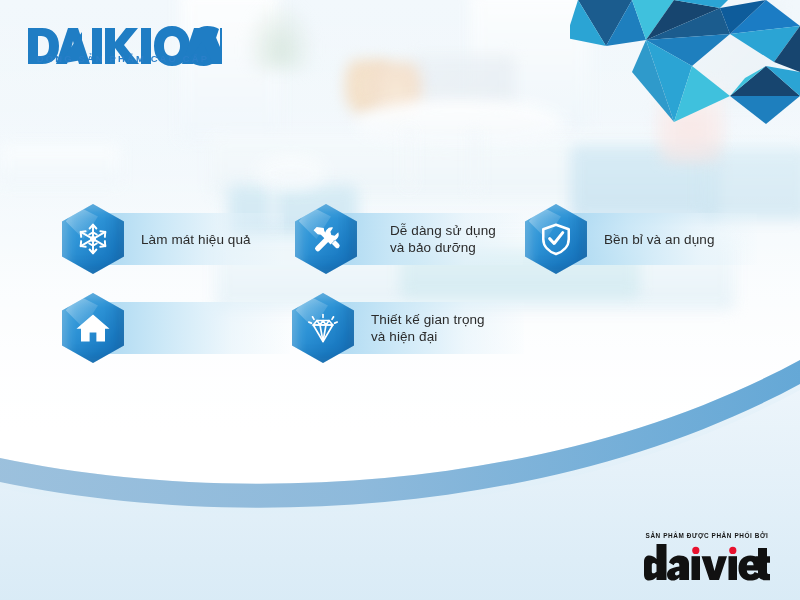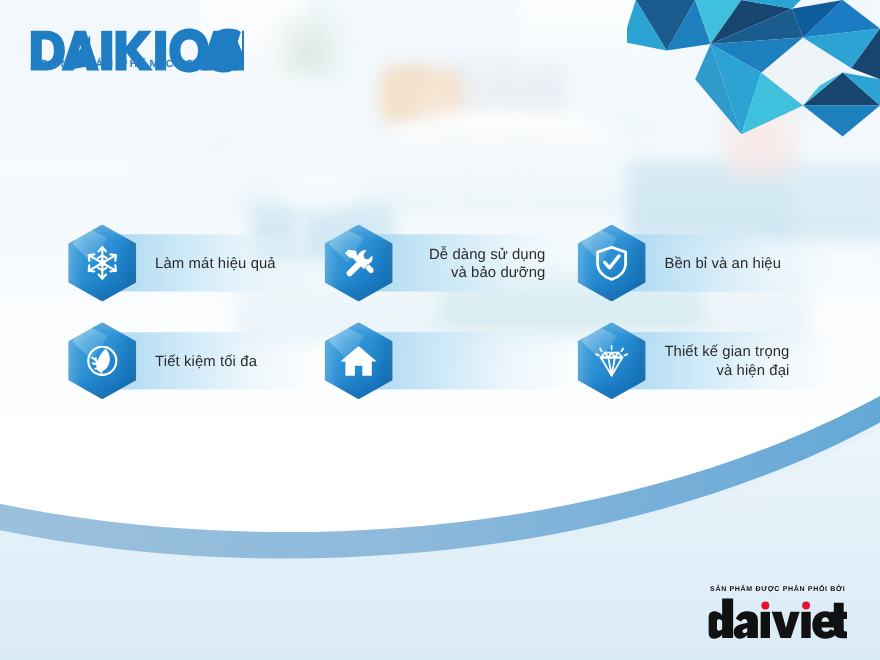--- a/index.html
+++ b/index.html
@@ -101,21 +101,21 @@
     color: #2a7fc9;
     white-space: nowrap;
   }
 
   
   .features {
     position: absolute;
     left: 62px; top: 203px;
     width: 700px;
   }
-  .frow { display: flex; text-align: right; }
+  .frow { display: flex; }
   .frow + .frow { margin-top: 17px; }
 
   .feature {
     position: relative;
     display: flex;
     align-items: center;
     height: 72px;
   }
   .feature.col1 { width: 233px; }
   .feature.col2 { width: 230px; gap: 16px; }
@@ -340,42 +340,27 @@
 
       <div class="feature col3">
         <div class="hexbar"></div>
         <div class="hex">
           <span class="glint"></span>
           <svg width="36" height="36" viewBox="0 0 48 48">
             <path d="M24 5 L41 11 L41 24 C41 34 33.5 41 24 44 C14.5 41 7 34 7 24 L7 11 Z" fill="none" stroke="#ffffff" stroke-width="3.4" stroke-linejoin="round"></path>
             <path d="M15.5 23.5 L21.5 30 L33 15.5" fill="none" stroke="#ffffff" stroke-width="4" stroke-linecap="round" stroke-linejoin="round"></path>
           </svg>
         </div>
-        <div class="flabel">Bền bỉ và an hiệu</div>
+        <div class="flabel">Bền bỉ và an dụng</div>
       </div>
 
     </div>
 
     <div class="frow">
 
-      <div class="feature col1">
-        <div class="hexbar"></div>
-        <div class="hex">
-          <span class="glint"></span>
-          <svg width="36" height="36" viewBox="0 0 48 48">
-            <circle cx="24" cy="24" r="17" fill="none" stroke="#ffffff" stroke-width="2.6"></circle>
-            <path d="M28 9 C35 17 35 28 27 35 C21 40 16 36 17 29 C18 21 23 14 28 9 Z" fill="#ffffff"></path>
-            <path d="M23 38 C20 33 17 27 16 21" fill="none" stroke="#ffffff" stroke-width="2.4" stroke-linecap="round"></path>
-            <path d="M16.5 23.5 L11.5 20" fill="none" stroke="#ffffff" stroke-width="2.4" stroke-linecap="round"></path>
-            <path d="M18 28.5 L12.5 27" fill="none" stroke="#ffffff" stroke-width="2.4" stroke-linecap="round"></path>
-            <path d="M20 33 L15.5 33.5" fill="none" stroke="#ffffff" stroke-width="2.4" stroke-linecap="round"></path>
-          </svg>
-        </div>
-        <div class="flabel">Tiết kiệm tối đa</div>
-      </div>
 
       <div class="feature col2">
         <div class="hexbar"></div>
         <div class="hex">
           <span class="glint"></span>
           <svg width="36" height="36" viewBox="0 0 48 48">
             <g fill="#ffffff">
               <path d="M24 6 L46 25 L40 25 L40 42 L28.5 42 L28.5 30 L19.5 30 L19.5 42 L8 42 L8 25 L2 25 Z"></path>
             </g>
           </svg>

